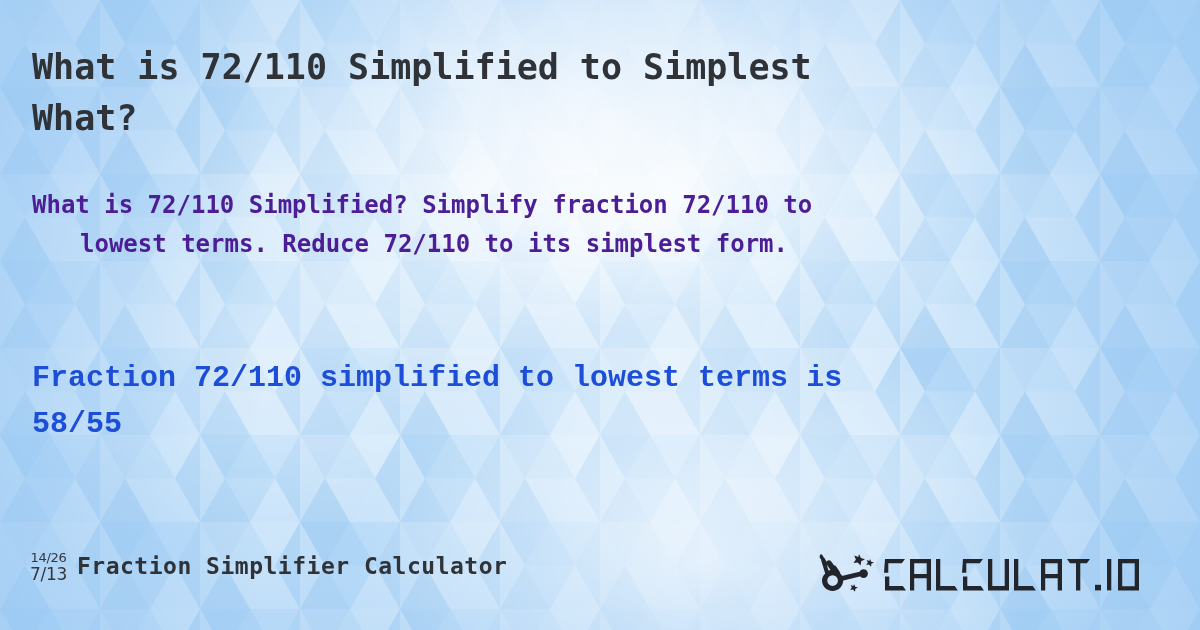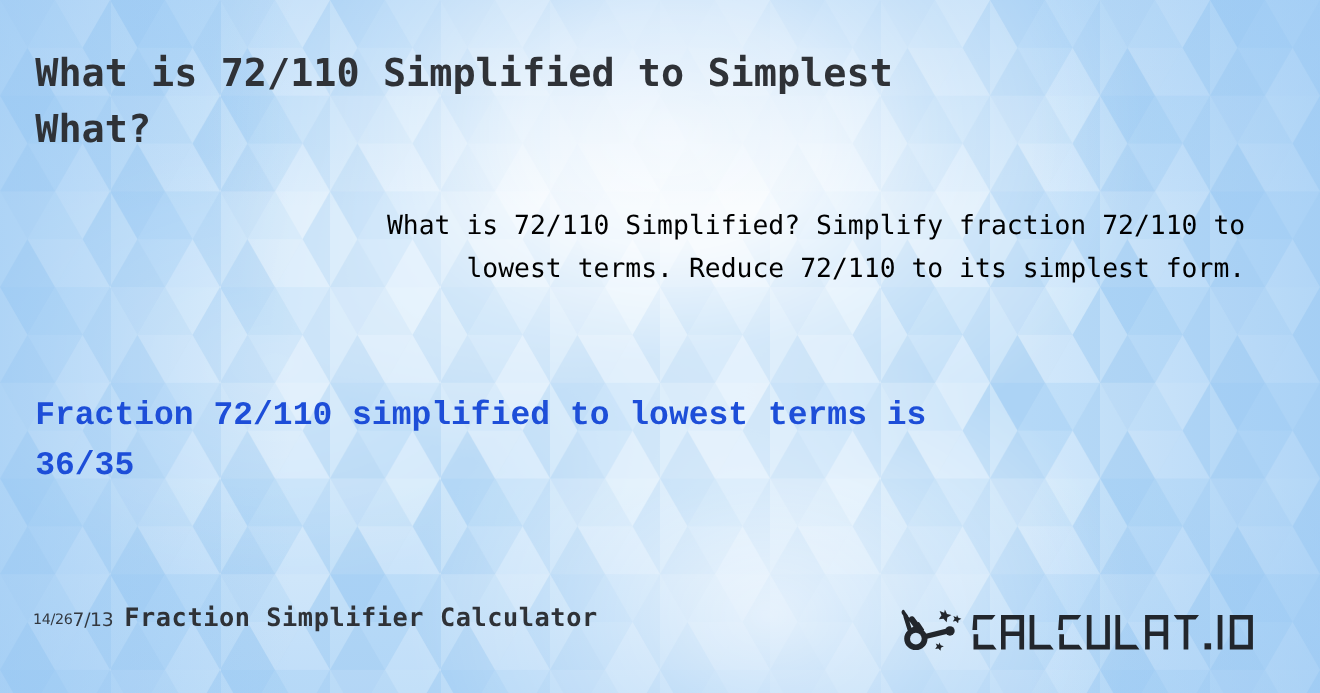--- a/index.html
+++ b/index.html
@@ -39,43 +39,42 @@
   .title{
     position:absolute; left:32px; top:42px; width:1140px;
     font-size:35px; font-weight:bold; line-height:51px;
     letter-spacing:0px;
     color:#2f3237;
     font-family:"DejaVu Sans Mono", monospace;
   }
 
   .subtitle{
     position:absolute; left:32px; top:186px; width:1100px;
-    font-size:24px; font-weight:normal; line-height:39px;
-    color:#000000;
-    font-family:"DejaVu Sans Mono", monospace;
-    text-align:right;
+    font-size:24px; font-weight:bold; line-height:39px;
+    color:#4c1d95;
+    font-family:"DejaVu Sans Mono", monospace;
   }
 
   .result{
     position:absolute; left:32px; top:355px; width:1130px;
     font-size:30px; font-weight:bold; line-height:46px;
     color:#1d4ed8;
     font-family:Liberation Mono, monospace;
   }
 
   
   .footer{
     position:absolute; left:0; right:0; top:545px; height:70px;
   }
   .footer-left{
     position:absolute; left:30px; top:4px;
     display:flex; align-items:center;
   }
   .frac-icon{
-    display:flex; flex-direction:row; align-items:center;
+    display:flex; flex-direction:column; align-items:center;
     justify-content:space-between;
     font-family:"DejaVu Sans", sans-serif;
     color:#33383f; line-height:1;
     margin-right:10px;
     padding-top:2px;
   }
   .frac-icon .fr-top{ font-size:13px; letter-spacing:-0.3px; }
   .frac-icon .fr-bot{ font-size:17px; letter-spacing:-0.3px; margin-top:2px; }
 
   .footer-title{
@@ -131,21 +130,21 @@
     <span style="display: block;">What?</span>
   </h1>
 
   <p class="subtitle">
     <span style="display: block;">What is 72/110 Simplified? Simplify fraction 72/110 to</span>
     <span style="display: block; margin-left: 48px;">lowest terms. Reduce 72/110 to its simplest form.</span>
   </p>
 
   <div class="result">
     <span style="display: block;">Fraction 72/110 simplified to lowest terms is</span>
-    <span style="display: block;">36/35</span>
+    <span style="display: block;">58/55</span>
   </div>
 
   <div class="footer">
 
     <div class="footer-left">
       <div class="frac-icon">
         <span class="fr-top">14/26</span>
         <span class="fr-bot">7/13</span>
       </div>
       <div class="footer-title">Fraction Simplifier Calculator</div>

